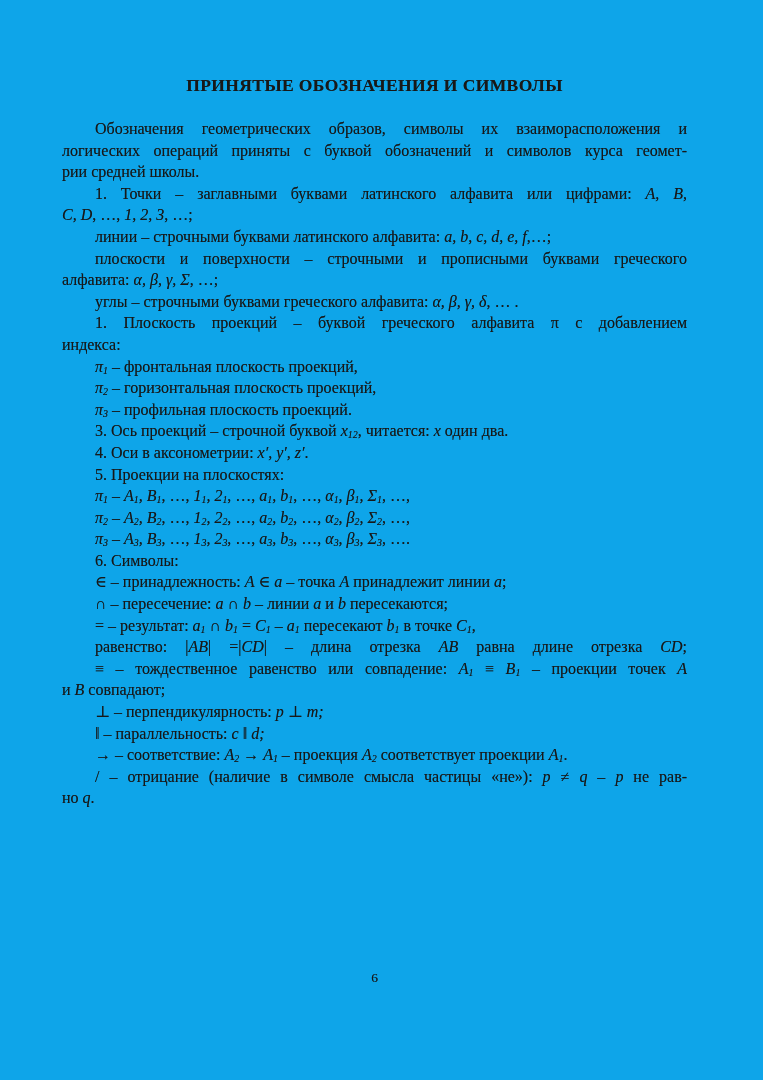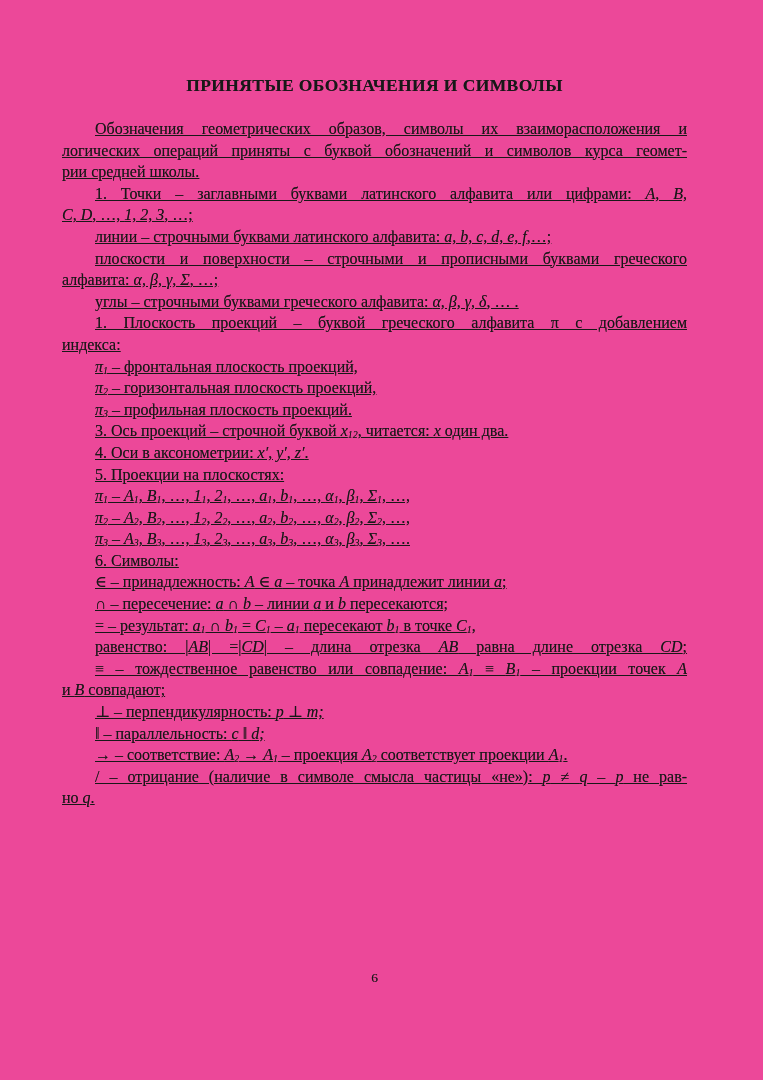--- a/index.html
+++ b/index.html
@@ -4,21 +4,21 @@
 <style>
   html, body {
     margin: 0;
     padding: 0;
     background: #e9e9e9;
   }
   .page {
     position: relative;
     width: 763px;
     height: 1080px;
-    background: #ec4899;
+    background: #0ea5e9;
     font-family: "Liberation Serif", "DejaVu Serif", serif;
     color: #181818;
     overflow: hidden;
     text-shadow: 0 0 0.4px rgba(20,20,20,0.55);
   }
   .doc-title {
     position: absolute;
     left: 62px;
     top: 74px;
     width: 625px;
@@ -34,21 +34,20 @@
     left: 62px;
     top: 118px;
     width: 625px;
   }
   .line {
     font-size: 16px;
     line-height: 21.6px;
     height: 21.6px;
     white-space: nowrap;
     overflow: visible;
-    text-decoration: underline;
   }
   .line.indent { padding-left: 33px; }
   .line.justify {
     white-space: normal;
     text-align: justify;
     text-align-last: justify;
   }
   .line sub {
     font-size: 0.62em;
     line-height: 0;

